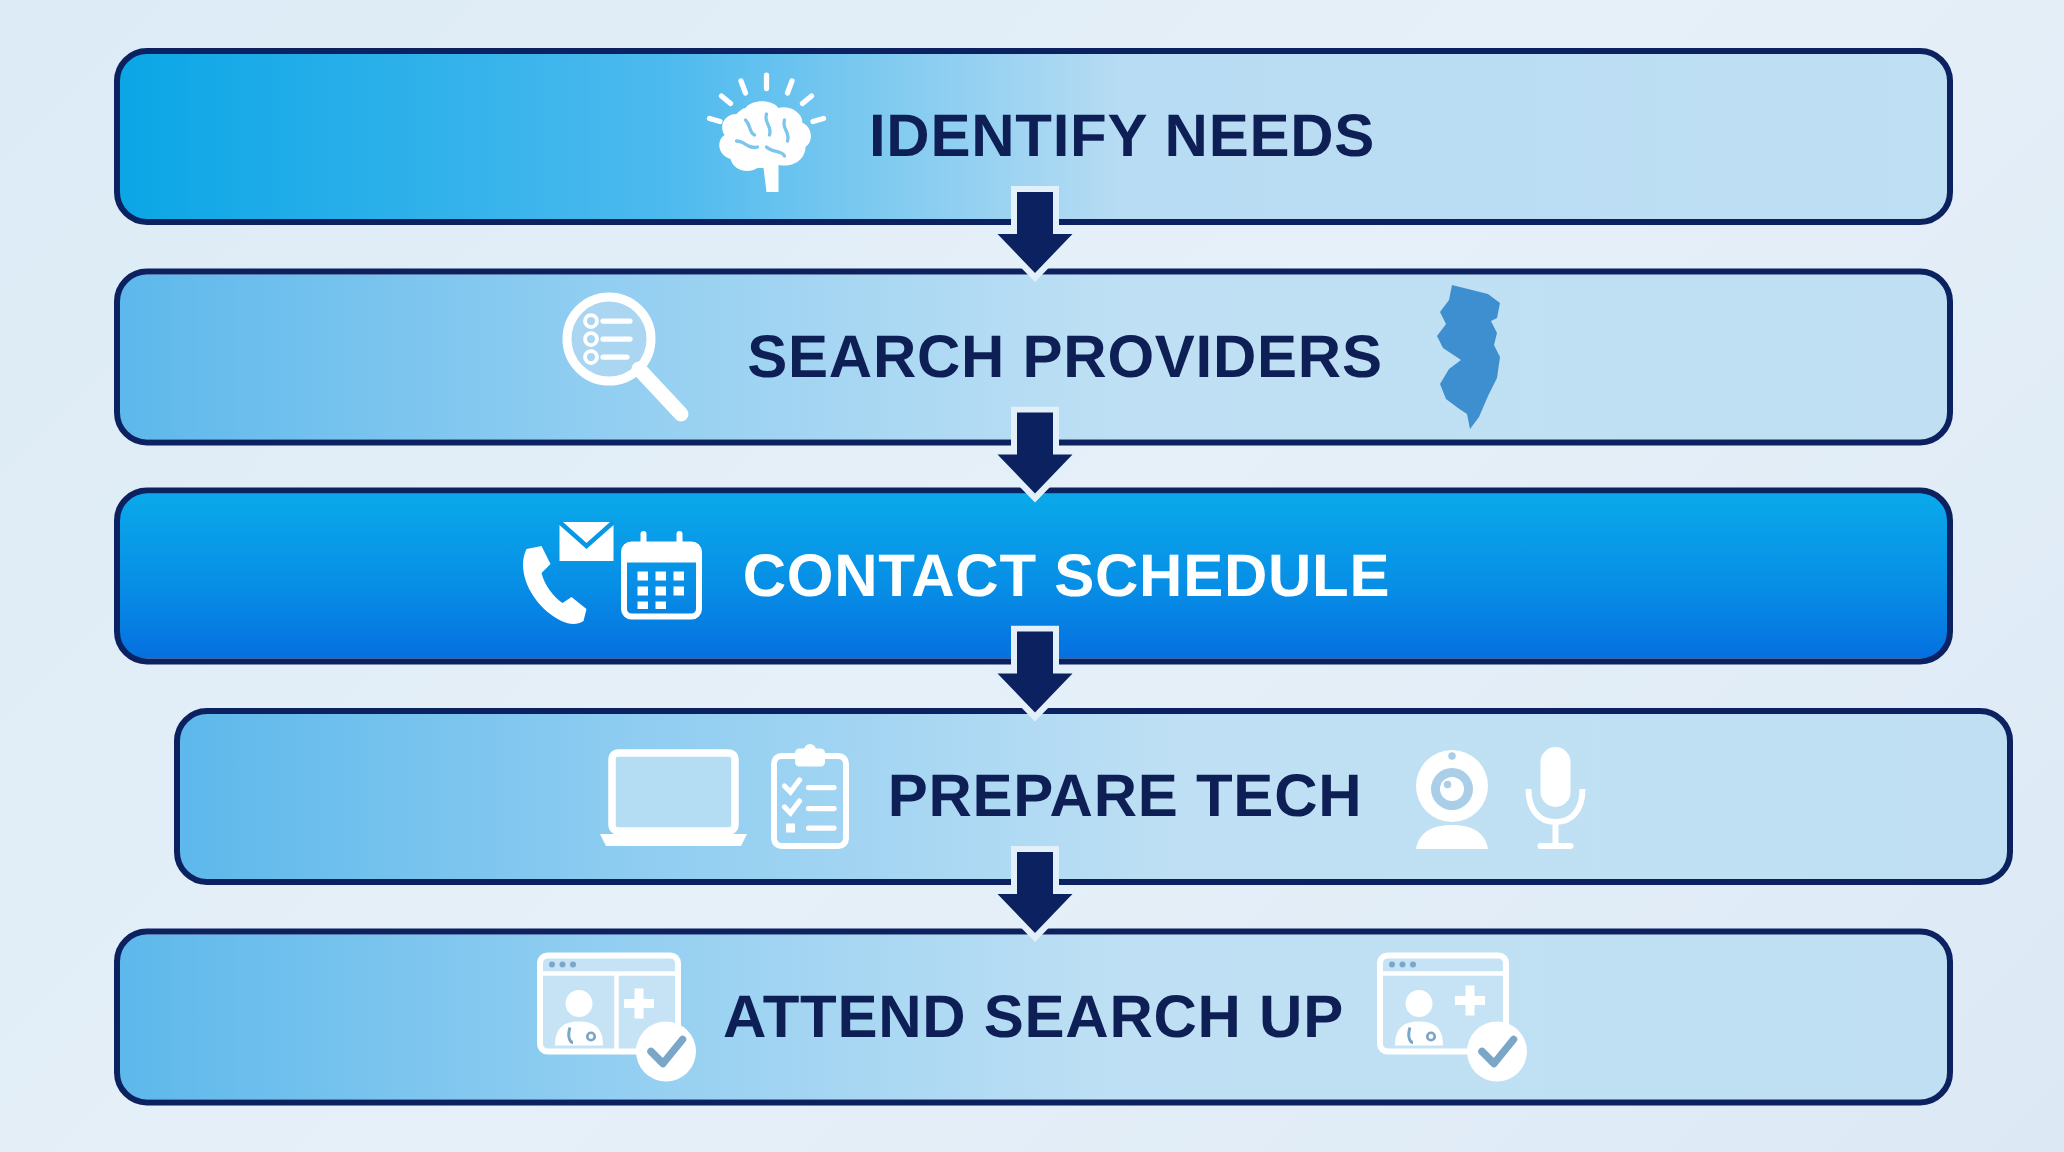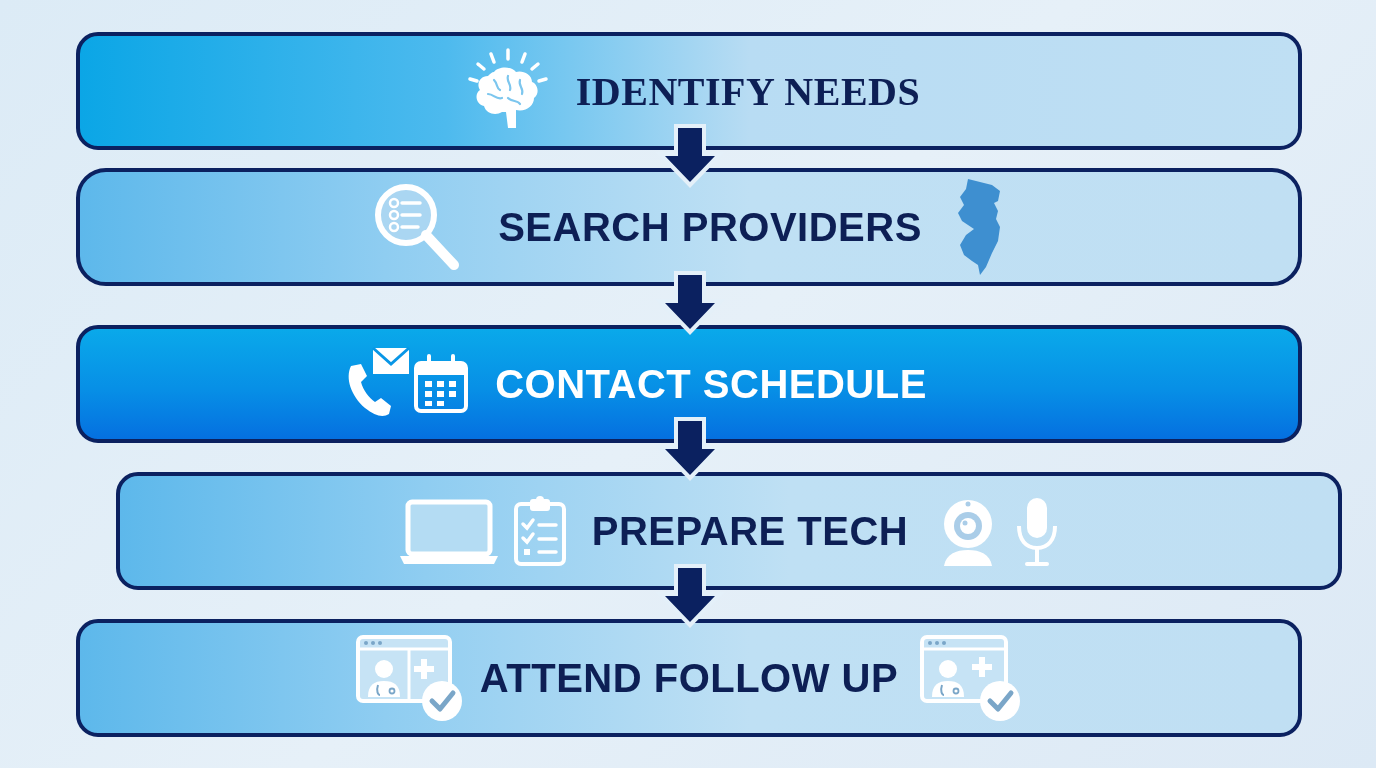--- a/index.html
+++ b/index.html
@@ -25,21 +25,21 @@
   .step.active .label { color: #ffffff; }
   .row { display: flex; align-items: center; }
   .icon { display: inline-flex; align-items: center; justify-content: center; }
   .arrow {
     position: absolute; left: 651px; width: 78px; height: 66px; z-index: 5;
   }
 </style>
 </head>
 <body>
 
-<div class="step first" style="top:32px;font-family:Liberation Serif, serif;">
+<div class="step first" style="top:32px;">
   <div class="row">
     <span class="icon" style="margin-right:18px;">
       <svg width="100" height="90" viewBox="0 0 100 90">
         <g stroke="#ffffff" stroke-width="3.5" stroke-linecap="round">
           <line x1="50" y1="4" x2="50" y2="13"></line>
           <line x1="33" y1="8" x2="36" y2="16"></line>
           <line x1="67" y1="8" x2="64" y2="16"></line>
           <line x1="20" y1="18" x2="26" y2="23"></line>
           <line x1="80" y1="18" x2="74" y2="23"></line>
           <line x1="12" y1="33" x2="19" y2="35"></line>
@@ -57,21 +57,21 @@
     </span>
     <span class="label">IDENTIFY NEEDS</span>
   </div>
 </div>
 
 <svg class="arrow" style="top:124px;" viewBox="0 0 78 66">
   <path d="M23 0 H55 V28 H74 L39 64 L4 28 H23 Z" fill="#e4f0f9"></path>
   <path d="M27 4 H51 V32 H64 L39 58 L14 32 H27 Z" fill="#0b2160"></path>
 </svg>
 
-<div class="step" style="top:168px;border-radius:30px;">
+<div class="step" style="top:179px;">
   <div class="row">
     <span class="icon" style="margin-right:30px;">
       <svg width="100" height="100" viewBox="0 0 100 100">
         <circle cx="38" cy="38" r="28" fill="#aad6f2" stroke="#ffffff" stroke-width="6"></circle>
         <line x1="58" y1="58" x2="86" y2="88" stroke="#ffffff" stroke-width="10" stroke-linecap="round"></line>
         <g fill="none" stroke="#ffffff" stroke-width="2.5">
           <circle cx="26" cy="26" r="4"></circle>
             <circle cx="26" cy="38" r="4"></circle>
             <circle cx="26" cy="50" r="4"></circle>
         </g>
@@ -195,21 +195,21 @@
         <circle cx="30" cy="36" r="9" fill="#ffffff"></circle>
         <path d="M14 64 C14 52 20 48 30 48 C40 48 46 52 46 64 Z" fill="#ffffff"></path>
         <path d="M24 52 C22 58 24 62 26 62" fill="none" stroke="#7aa6c8" stroke-width="2"></path>
         <circle cx="38" cy="58" r="2.5" fill="none" stroke="#7aa6c8" stroke-width="1.8"></circle>
         <rect x="67" y="26" width="6" height="20" fill="#ffffff"></rect>
           <rect x="60" y="33" width="20" height="6" fill="#ffffff"></rect>
         <circle cx="88" cy="68" r="20" fill="#ffffff"></circle>
         <path d="M78 68 L86 76 L99 60" fill="none" stroke="#7aa6c8" stroke-width="5" stroke-linecap="round" stroke-linejoin="round"></path>
       </svg>
     </span>
-    <span class="label">ATTEND FOLLOW UP</span>
+    <span class="label">ATTEND SEARCH UP</span>
     <span class="icon" style="margin-left:20px;">
       <svg width="106" height="90" viewBox="0 0 106 90">
         <rect x="4" y="4" width="84" height="64" rx="5" fill="#c6e3f5" stroke="#ffffff" stroke-width="4"></rect>
         <line x1="4" y1="16" x2="88" y2="16" stroke="#ffffff" stroke-width="3"></line>
         <circle cx="12" cy="10" r="2" fill="#7aa6c8"></circle>
           <circle cx="19" cy="10" r="2" fill="#7aa6c8"></circle>
           <circle cx="26" cy="10" r="2" fill="#7aa6c8"></circle>
         <circle cx="30" cy="36" r="9" fill="#ffffff"></circle>
         <path d="M14 64 C14 52 20 48 30 48 C40 48 46 52 46 64 Z" fill="#ffffff"></path>
         <path d="M24 52 C22 58 24 62 26 62" fill="none" stroke="#7aa6c8" stroke-width="2"></path>

